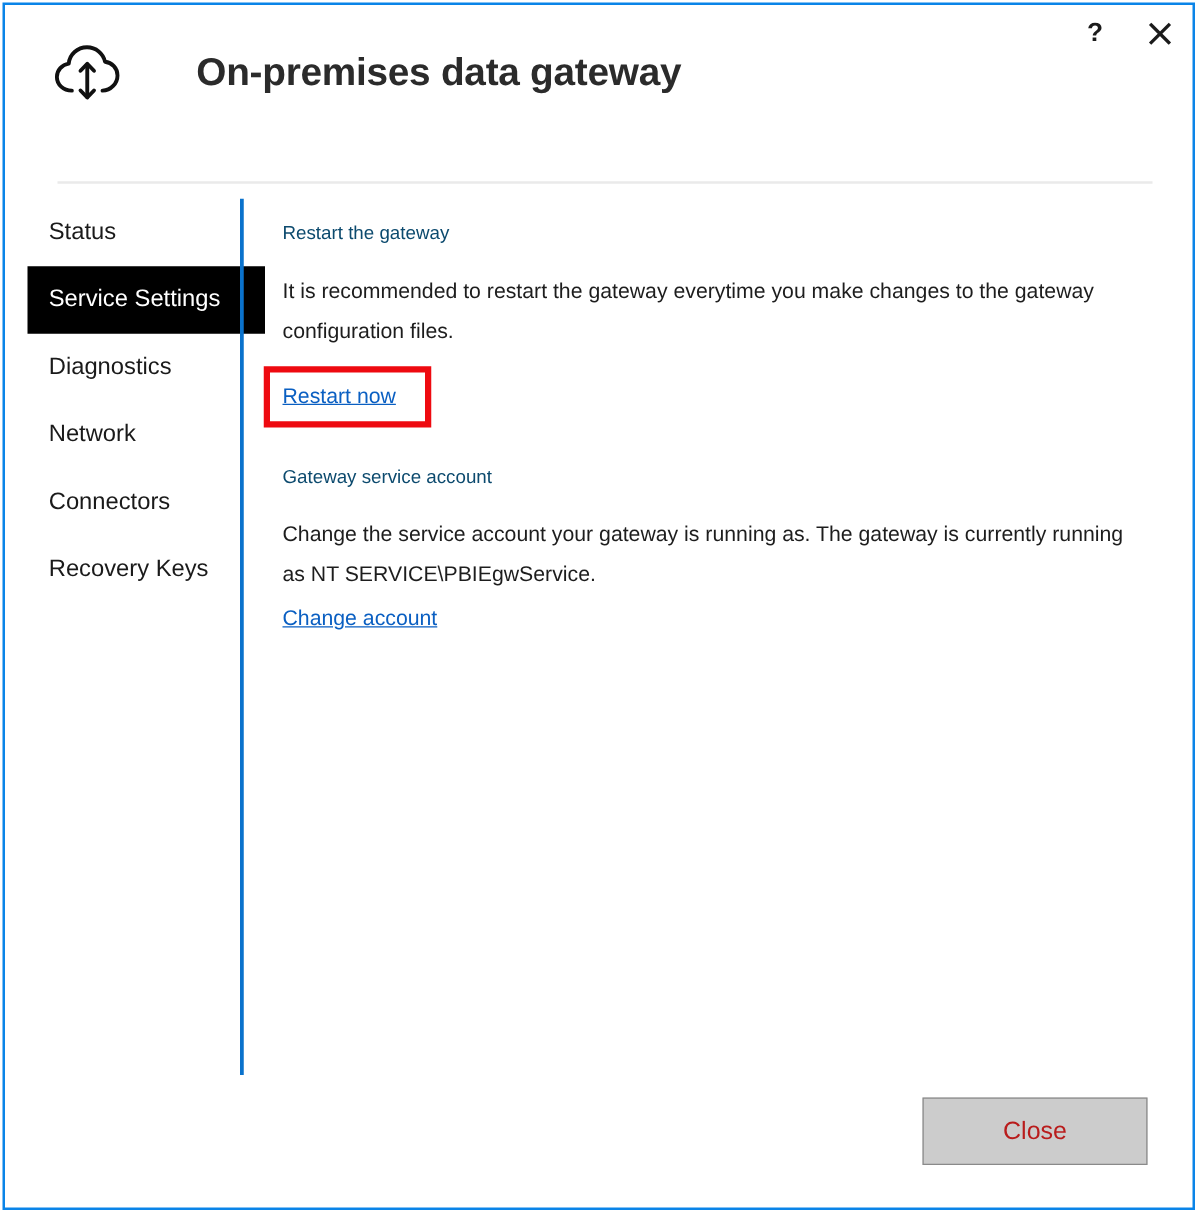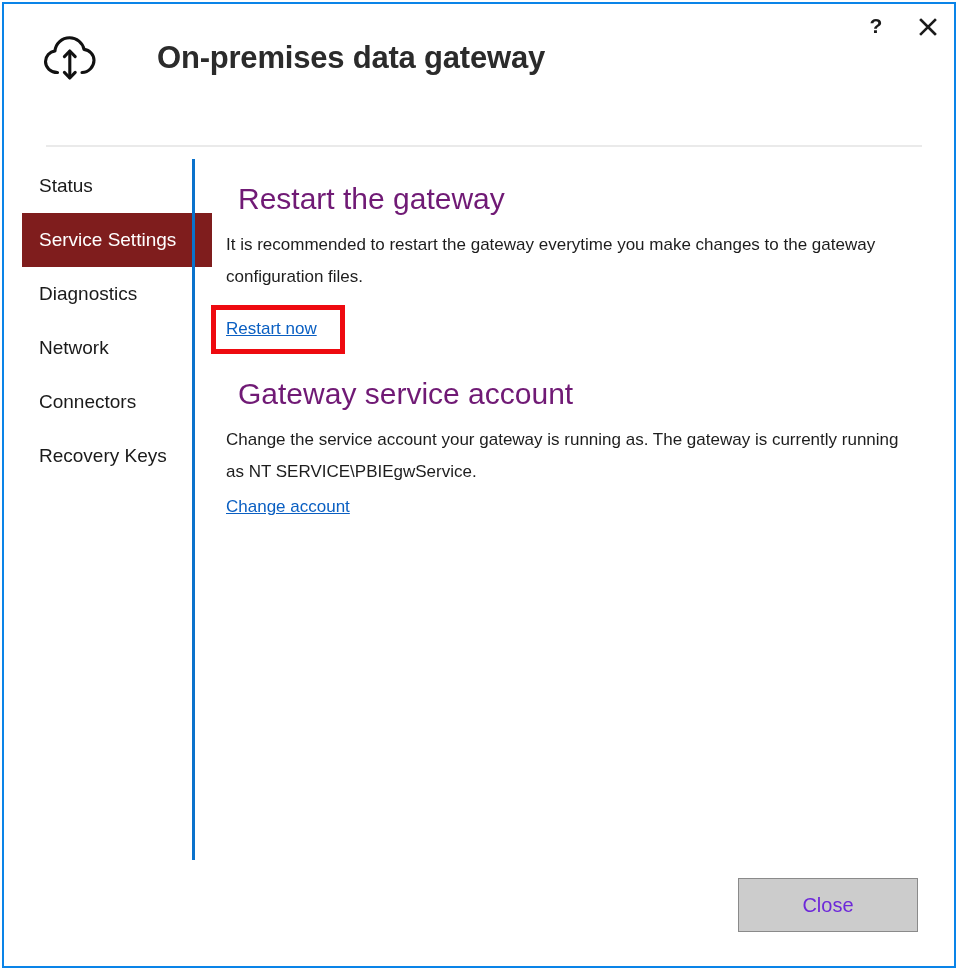--- a/index.html
+++ b/index.html
@@ -102,21 +102,21 @@
     align-items: center;
     padding-left: 17px;
     box-sizing: border-box;
     font-size: 19px;
     color: #1a1a1a;
     cursor: pointer;
     white-space: nowrap;
   }
 
   .nav-item.selected {
-    background: #7f1d1d;
+    background: #000000;
     color: #ffffff;
   }
 
   #sidebar-divider {
     position: absolute;
     left: 188px;
     top: 155px;
     width: 3px;
     height: 701px;
     background: #0a72cc;
@@ -124,24 +124,24 @@
 
   
   #content {
     position: absolute;
     left: 222px;
     top: 168px;
     width: 700px;
   }
 
   .section-heading {
-    font-size: 30px;
+    font-size: 15px;
     font-weight: 400;
-    color: #701a75;
-    margin: 12px;
+    color: #0c4a6e;
+    margin: 0;
     line-height: 30px;
     white-space: nowrap;
   }
 
   .section-body {
     font-size: 17px;
     color: #1d1d1d;
     line-height: 32px;
     margin: 15px 0 0 0;
     width: 693px;
@@ -178,21 +178,21 @@
   
   #close-button {
     position: absolute;
     left: 734px;
     top: 874px;
     width: 180px;
     height: 54px;
     box-sizing: border-box;
     background: #cccccc;
     border: 1px solid #8a8a8a;
-    color: #6d28d9;
+    color: #b91c1c;
     font-family: "Liberation Sans", sans-serif;
     font-size: 20px;
     cursor: pointer;
     display: flex;
     align-items: center;
     justify-content: center;
   }
 </style>
 </head>
 <body>

